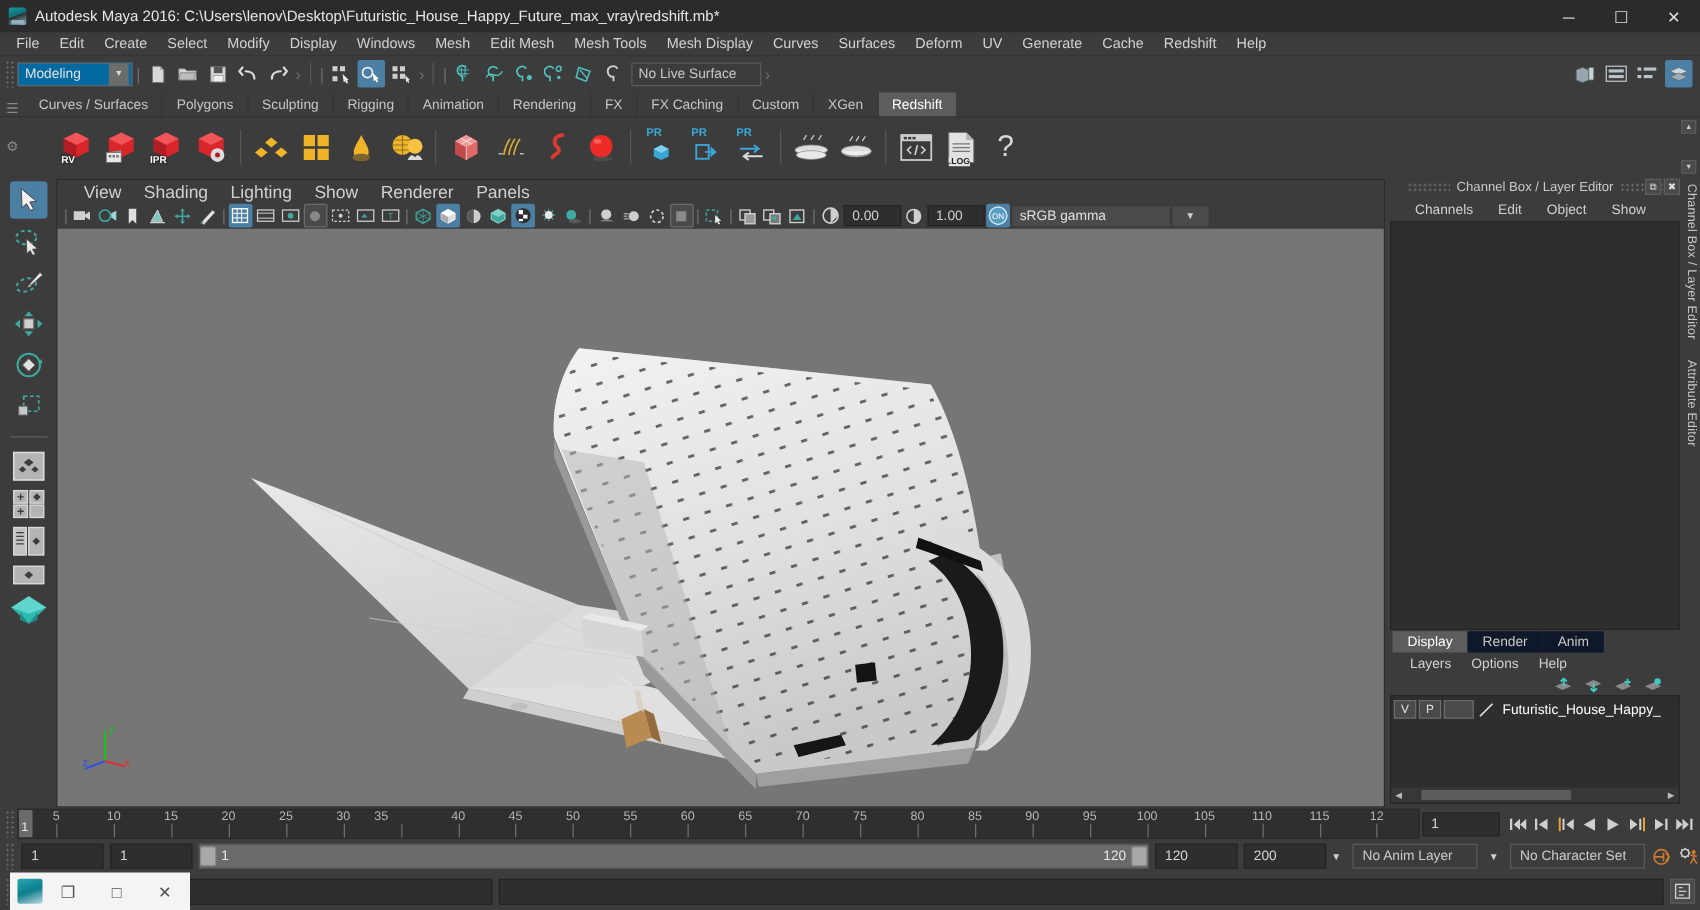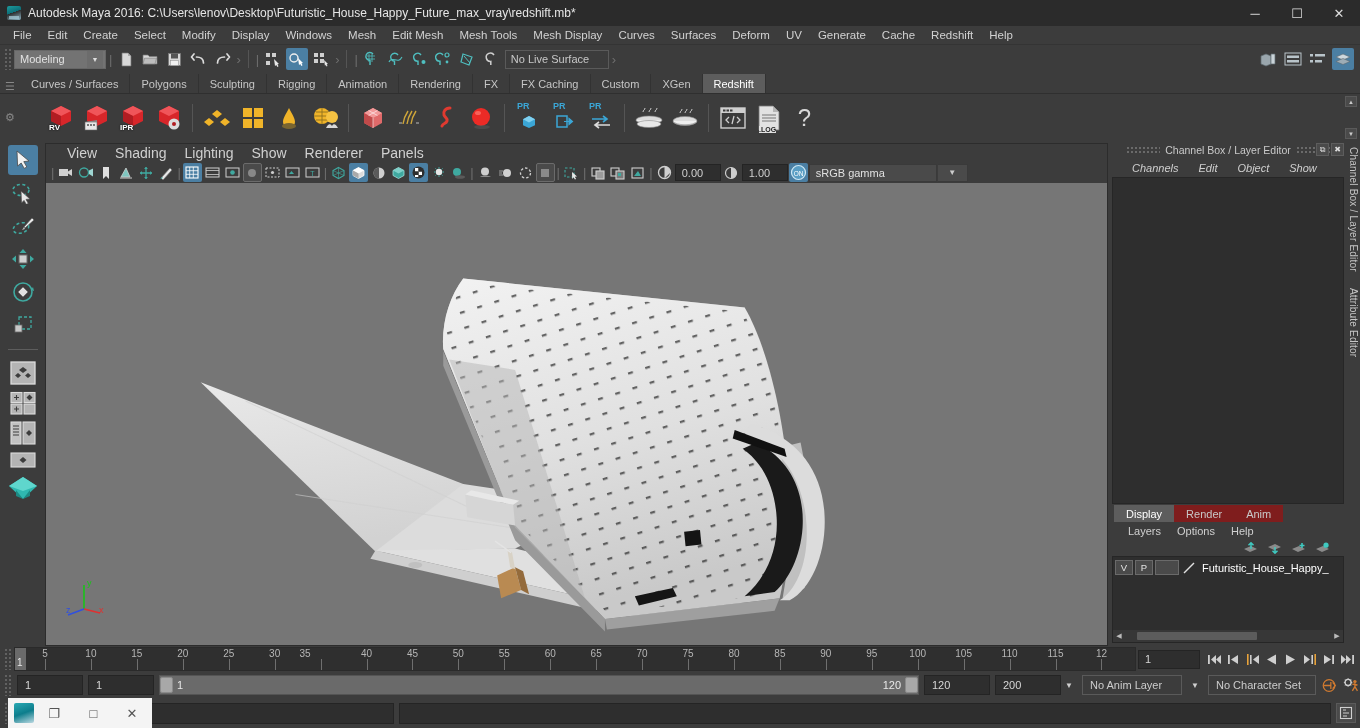--- a/index.html
+++ b/index.html
@@ -21,21 +21,21 @@
   .win-btns { margin-left:auto; display:flex; height:26px; }
   .win-btn { width:42px; height:26px; display:flex; align-items:center; justify-content:center; color:#dcdcdc; font-size:13px; }
 
   
   .menubar { height:19px; background:#3c3c3c; display:flex; align-items:center; padding-left:5px; flex:0 0 19px; border-bottom:1px solid #343434;}
   .menu-item { padding:1px 8px; font-size:11.5px; color:#d2d2d2; white-space:nowrap; }
 
   
   .statusbar { height:28px; background:#3c3c3c; display:flex; align-items:center; padding-left:4px; gap:2px; flex:0 0 28px;}
   .gripdots { width:8px; height:22px; background-image:radial-gradient(#6a6a6a 1px, transparent 1px); background-size:4px 4px; opacity:.8; }
-  .sel-combo { width:92px; height:19px; background:#737373; border:1px solid #666; display:flex; align-items:center;
+  .sel-combo { width:92px; height:19px; background:#0369a1; border:1px solid #666; display:flex; align-items:center;
       padding-left:5px; font-size:11px; color:#e2e2e2; position:relative; }
   .sel-combo .arw { position:absolute; right:2px; top:0; bottom:0; width:16px; background:#6c6c6c;
       display:flex; align-items:center; justify-content:center; font-size:7px; color:#ddd;}
   .sep { width:1px; height:18px; background:#555; margin:0 4px; }
   .tbtn { width:22px; height:22px; display:flex; align-items:center; justify-content:center; border-radius:2px; }
   .tbtn.on { background:#4b7fa3; }
   .nolive { width:104px; height:19px; background:#3c3c3c; border:1px solid #5a5a5a; display:flex; align-items:center;
        padding-left:5px; font-size:11px; color:#c8c8c8;}
   .brace { color:#6e6e6e; font-size:13px; padding:0 1px;}
   .right-icons { margin-left:auto; display:flex; gap:3px; padding-right:6px; }
@@ -83,29 +83,29 @@
   
   .rightdock { width:250px; background:#3c3c3c; display:flex; flex-direction:column; flex:0 0 250px; }
   .dock-inner { flex:1 1 auto; display:flex; min-height:0;}
   .dock-main { flex:1 1 auto; display:flex; flex-direction:column; min-width:0; }
   .dock-title { height:17px; display:flex; align-items:center; justify-content:center; gap:5px; position:relative; flex:0 0 17px;}
   .dock-title-text { font-size:10.5px; color:#c9c9c9; }
   .dotline { flex:0 0 34px; height:7px; background-image:radial-gradient(#6a6a6a 1px, transparent 1px); background-size:4px 4px;}
   .dock-btns { position:absolute; right:2px; display:flex; gap:2px; }
   .dockbtn { width:13px; height:13px; background:#4a4a4a; border:1px solid #5d5d5d; display:flex;
       align-items:center; justify-content:center; font-size:8px; color:#ddd;}
-  .cb-menubar { height:19px; display:flex; align-items:center; padding-left:12px; flex:0 0 19px;font-style:italic; }
+  .cb-menubar { height:19px; display:flex; align-items:center; padding-left:12px; flex:0 0 19px; }
   .cb-menu { padding:0 10px; font-size:11px; color:#d0d0d0; }
   .cb-area { flex:1 1 auto; background:#2e2e2e; border:1px solid #262626; margin:0 2px; min-height:0;}
   .vtabs { width:14px; background:#3c3c3c; display:flex; flex-direction:column; align-items:center; flex:0 0 14px; padding-top:6px; gap:16px;}
   .vtab { writing-mode:vertical-rl; font-size:10px; color:#c6c6c6; letter-spacing:.2px; white-space:nowrap; }
 
   .layer-editor { flex:0 0 142px; display:flex; flex-direction:column; padding:0 2px 3px 2px;}
   .le-tabs { height:18px; display:flex; align-items:flex-end; padding-left:2px; flex:0 0 18px;}
-  .le-tab { height:17px; padding:0 12px; display:flex; align-items:center; font-size:11px; color:#c8c8c8; background:#7f1d1d;}
+  .le-tab { height:17px; padding:0 12px; display:flex; align-items:center; font-size:11px; color:#c8c8c8; background:#0f172a;}
   .le-tab.active { background:#5d5d5d; color:#fff; }
   .le-menubar { height:18px; display:flex; align-items:center; padding-left:8px; flex:0 0 18px; }
   .le-menu { padding:0 8px; font-size:11px; color:#d0d0d0;}
   .le-icons { height:16px; display:flex; align-items:center; justify-content:flex-end; gap:9px; padding-right:14px; flex:0 0 16px;}
   .le-list { flex:1 1 auto; background:#2e2e2e; border:1px solid #262626; position:relative; min-height:0;}
   .layer-row { height:19px; display:flex; align-items:center; gap:2px; padding:0 2px; margin-top:1px; }
   .lchip { width:18px; height:15px; background:#4a4a4a; border:1px solid #6a6a6a; display:flex; align-items:center;
       justify-content:center; font-size:9.5px; color:#e2e2e2; }
   .lchip.blank { width:24px; }
   .layer-name { font-size:11px; color:#fff; white-space:nowrap; overflow:hidden; margin-left:3px;}

